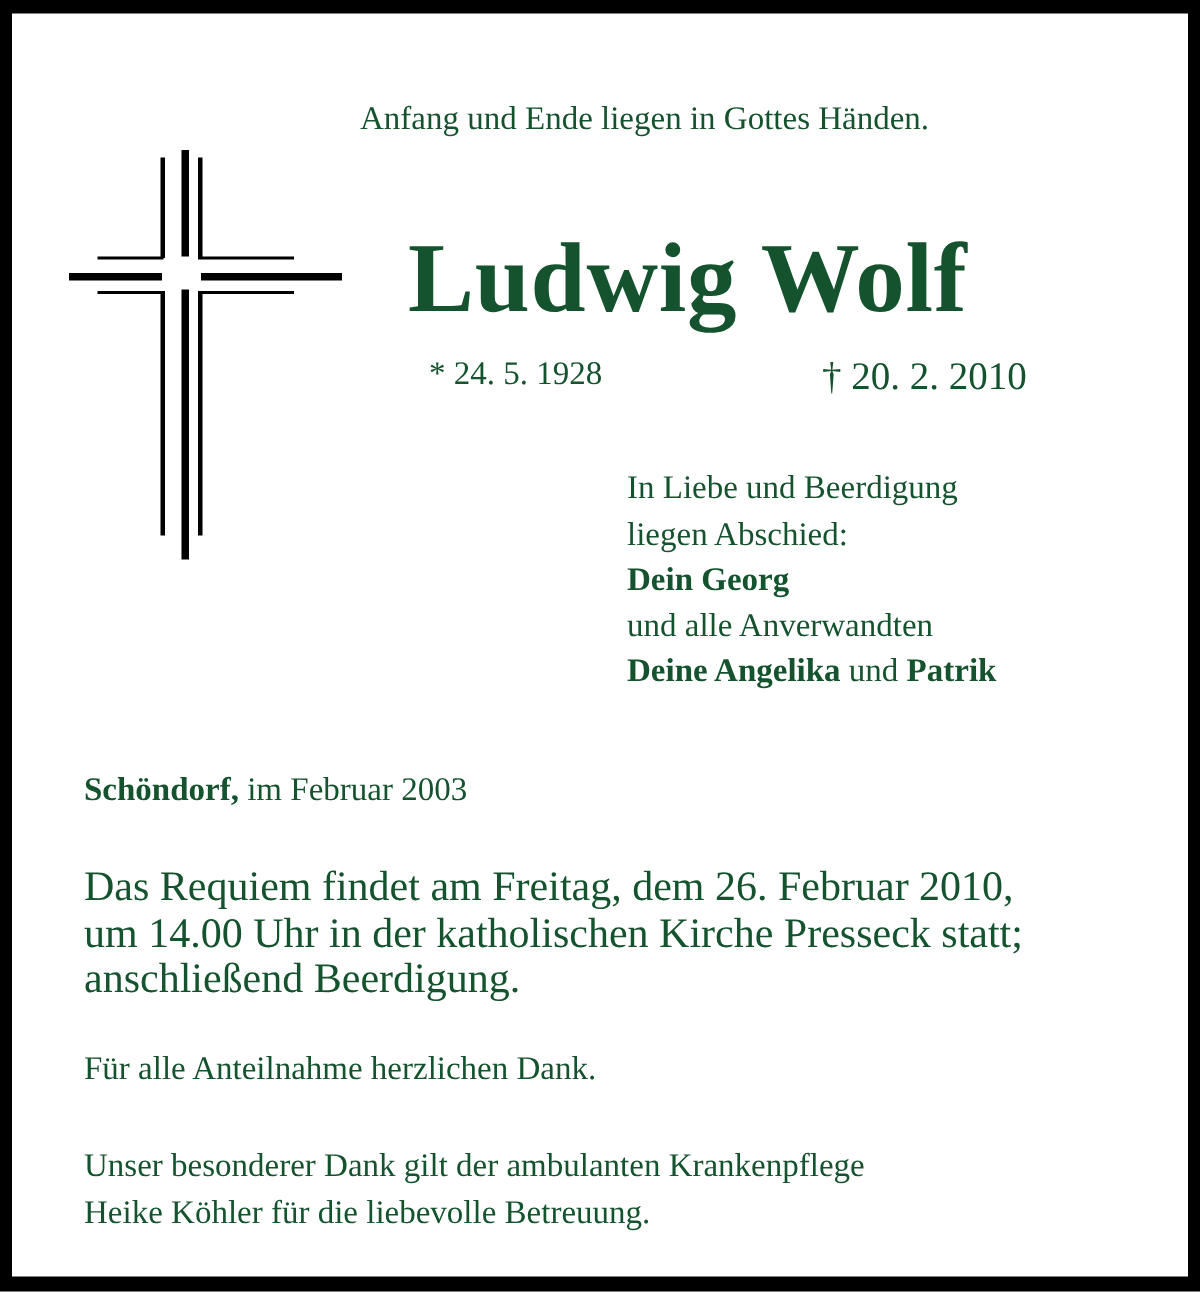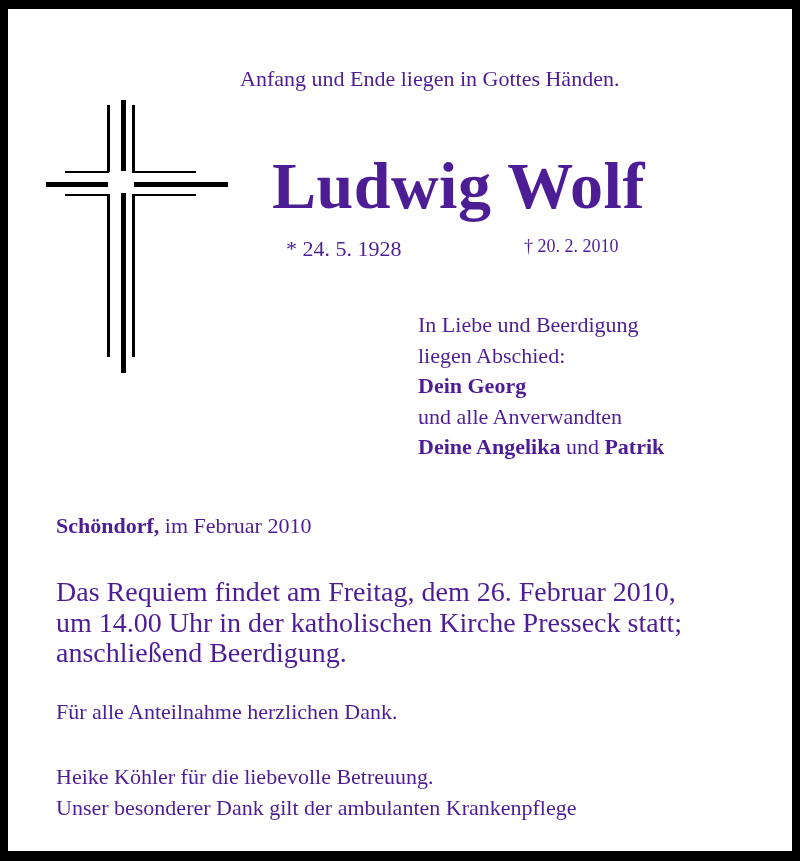--- a/index.html
+++ b/index.html
@@ -7,26 +7,26 @@
   .frame {
     position: absolute; left: 0; top: 0;
     width: 800px; height: 861px;
     box-sizing: border-box;
     border-top: 9px solid #000;
     border-left: 8px solid #000;
     border-right: 8px solid #000;
     border-bottom: 10px solid #000;
     background: #fff;
   }
-  .serif { font-family: "Liberation Serif", "DejaVu Serif", serif; color: #4c1d95; }
+  .serif { font-family: "Liberation Serif", "DejaVu Serif", serif; color: #14532d; }
   .abs { position: absolute; white-space: nowrap; }
   .motto { left: 240px; top: 66px; font-size: 22px; }
   .name { left: 272px; top: 148px; font-size: 66px; font-weight: bold; letter-spacing: 0.5px; }
   .born { left: 286px; top: 236px; font-size: 22px; }
-  .died { left: 524px; top: 236px; font-size: 18px; }
+  .died { left: 548px; top: 236px; font-size: 26px; }
   .mourners { left: 418px; top: 310px; font-size: 22px; line-height: 30.5px; }
   .mourners b { font-weight: bold; }
   .place { left: 56px; top: 513px; font-size: 22px; }
   .requiem { left: 56px; top: 577px; font-size: 28px; line-height: 30.5px; }
   .thanks { left: 56px; top: 699px; font-size: 22px; }
   .special { left: 56px; top: 762px; font-size: 22px; line-height: 30.5px; }
   .cross { position: absolute; left: 44px; top: 98px; width: 186px; height: 280px; }
   .line { display: block; }
 </style>
 </head>
@@ -63,26 +63,26 @@
 <div class="abs serif died">† 20. 2. 2010</div>
 
 <div class="abs serif mourners">
   <span class="line">In Liebe und Beerdigung</span>
   <span class="line">liegen Abschied:</span>
   <b class="line">Dein Georg</b>
   <span class="line">und alle Anverwandten</span>
   <span class="line"><b>Deine Angelika</b><span style="white-space:pre"> und </span><b>Patrik</b></span>
 </div>
 
-<div class="abs serif place"><b>Schöndorf,</b><span style="white-space:pre"> im Februar 2010</span></div>
+<div class="abs serif place"><b>Schöndorf,</b><span style="white-space:pre"> im Februar 2003</span></div>
 
 <div class="abs serif requiem">
   <span class="line">Das Requiem findet am Freitag, dem 26. Februar 2010,</span>
   <span class="line">um 14.00 Uhr in der katholischen Kirche Presseck statt;</span>
   <span class="line">anschließend Beerdigung.</span>
 </div>
 
 <div class="abs serif thanks">Für alle Anteilnahme herzlichen Dank.</div>
 
 <div class="abs serif special">
+  <span class="line">Unser besonderer Dank gilt der ambulanten Krankenpflege</span>
   <span class="line">Heike Köhler für die liebevolle Betreuung.</span>
-  <span class="line">Unser besonderer Dank gilt der ambulanten Krankenpflege</span>
 </div>
 
 </body></html>

